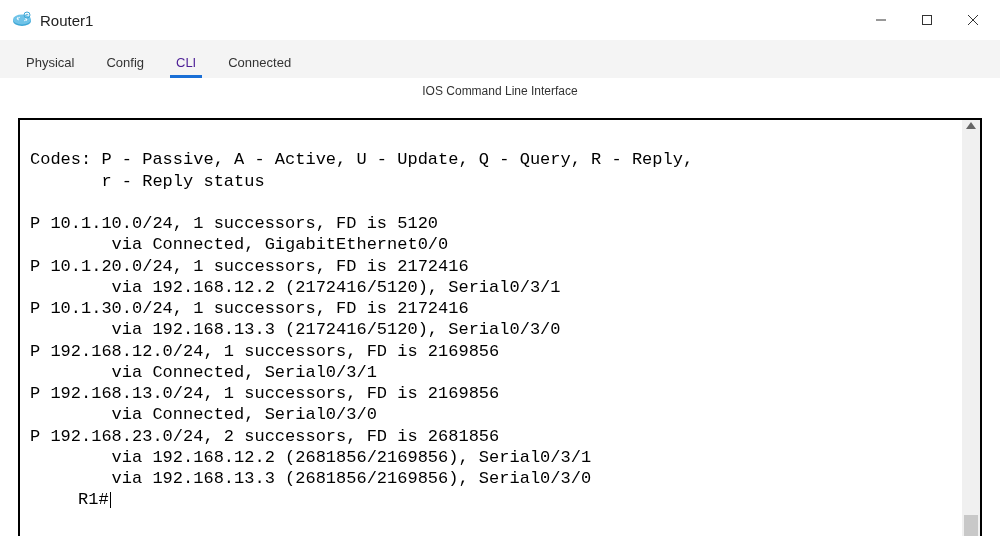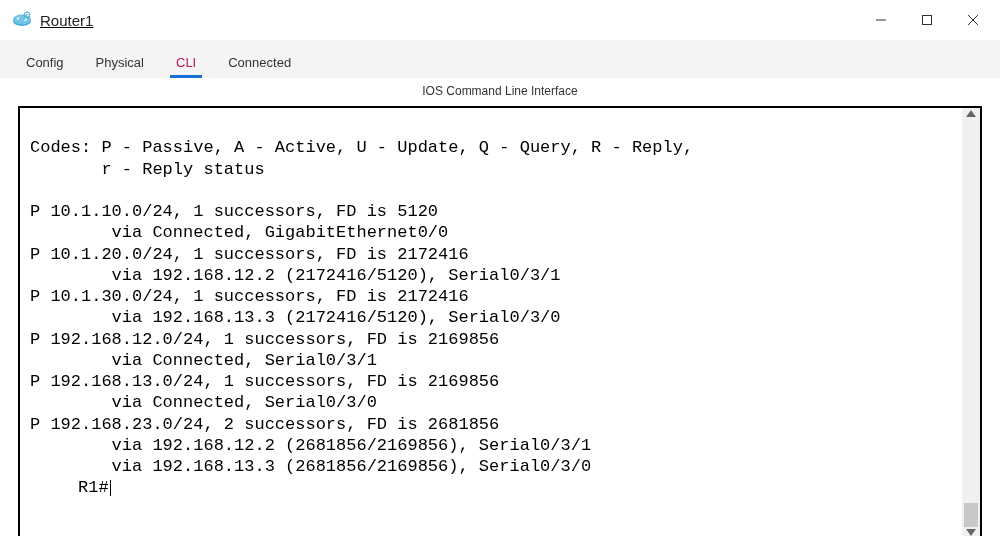--- a/index.html
+++ b/index.html
@@ -12,21 +12,20 @@
     height: 536px;
     overflow: hidden;
     font-size: 13px;
   }
   .title-bar {
     height: 40px;
     display: flex;
     align-items: center;
     padding: 0 12px;
     background: #ffffff;
-    text-decoration: underline;
   }
   .title-bar .icon-wrap {
     width: 20px;
     height: 20px;
     margin-right: 8px;
     display: flex;
     align-items: center;
     justify-content: center;
   }
   .title-bar .title-text {
@@ -52,37 +51,37 @@
     padding: 0 10px;
     border-bottom: 0;
   }
   .tab {
     padding: 10px 16px 8px 16px;
     font-size: 13px;
     color: #333;
     position: relative;
   }
   .tab.active {
-    color: #be185d;
+    color: #4c1d95;
   }
   .tab.active::after {
     content: "";
     position: absolute;
     left: 10px;
     right: 10px;
     bottom: 0;
     height: 3px;
     background: #1a6fd6;
   }
 
   .cli-header {
     text-align: center;
     font-size: 12px;
     color: #333;
-    padding: 6px 0 8px 0;
+    padding: 6px 0 20px 0;
     background: #ffffff;
   }
 
   .cli-area-wrap {
     padding: 0 18px 12px 18px;
   }
   .cli-area {
     border: 2px solid #000000;
     height: 434px;
     display: flex;
@@ -174,22 +173,22 @@
     <div class="win-btn">
       <svg width="12" height="12" viewBox="0 0 12 12">
           <line x1="1" y1="1" x2="11" y2="11" stroke="#333" stroke-width="1"></line>
           <line x1="11" y1="1" x2="1" y2="11" stroke="#333" stroke-width="1"></line>
         </svg>
     </div>
   </div>
 </div>
 
 <div class="tab-bar">
+  <div class="tab">Physical</div>
   <div class="tab">Config</div>
-  <div class="tab">Physical</div>
   <div class="tab active">CLI</div>
   <div class="tab">Connected</div>
 </div>
 
 <div class="cli-header">IOS Command Line Interface</div>
 
 <div class="cli-area-wrap">
   <div class="cli-area">
     <div class="cli-text" id="cli-text">
 Codes: P - Passive, A - Active, U - Update, Q - Query, R - Reply,

